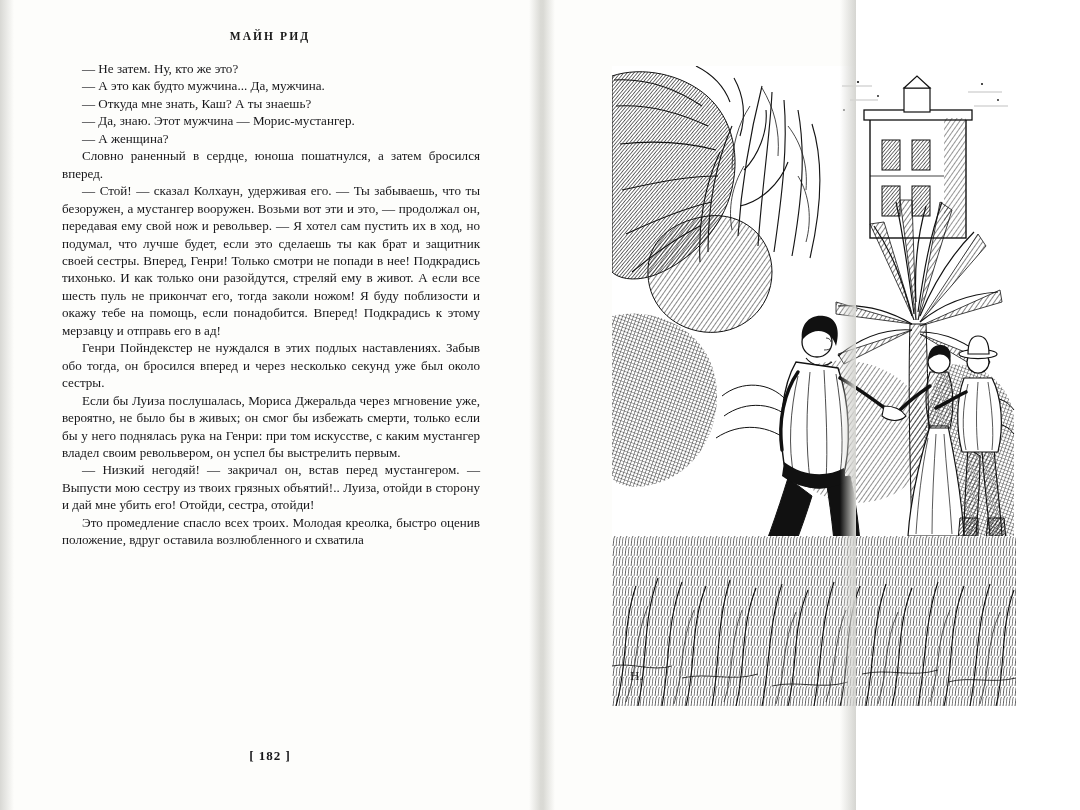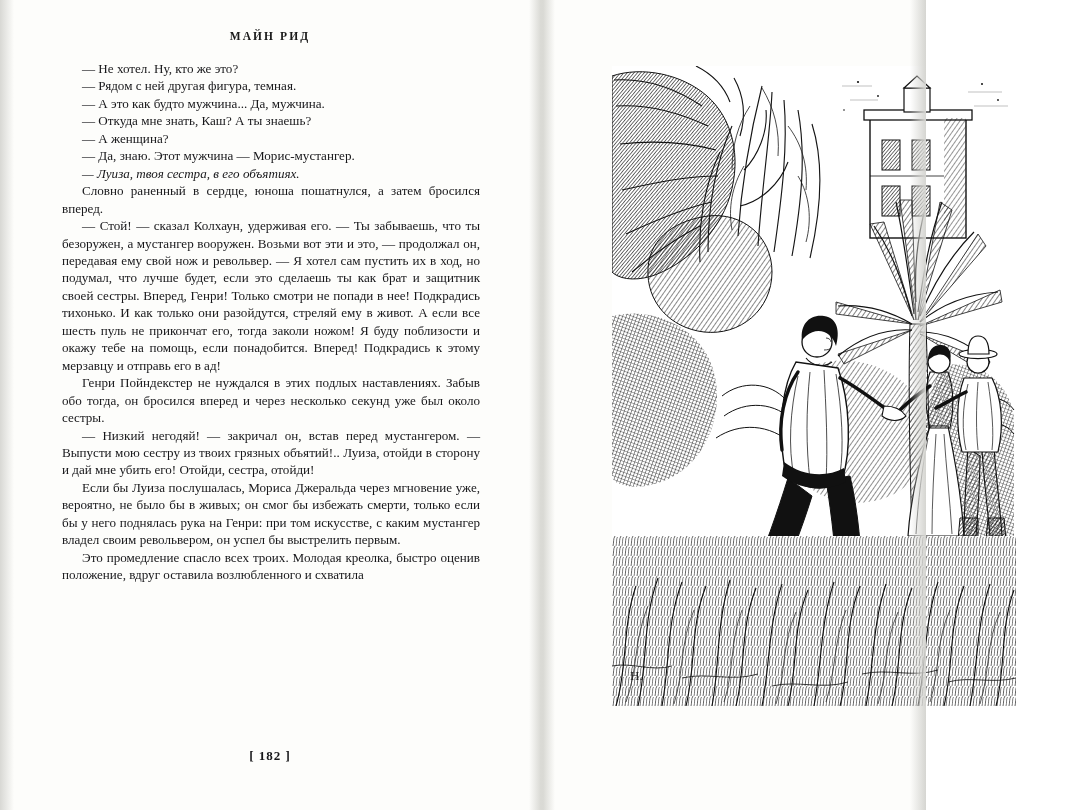--- a/index.html
+++ b/index.html
@@ -8,21 +8,21 @@
     background: #ffffff;
   }
   body {
     width: 1080px;
     height: 810px;
     overflow: hidden;
     font-family: "Liberation Serif", serif;
   }
   .page {
     position: relative;
-    width: 926px;
+    width: 856px;
     height: 810px;
     background: #fdfdfb;
     box-sizing: border-box;
   }
   
   .page::before {
     content: "";
     position: absolute;
     left: 0; top: 0; bottom: 0;
     width: 14px;
@@ -124,32 +124,30 @@
 </style>
 </head>
 <body>
 
 <div class="page">
 
   <div class="left-page">
     <div class="running-head">МАЙН РИД</div>
 
     <div class="text-column">
-      <p class="dialogue">— Не хотел. Ну, кто же это?</p>
-      <p class="dialogue">— Рядом с ней другая фигура, темная.</p>
+      <p class="dialogue">— Не затем. Ну, кто же это?</p>
       <p class="dialogue">— А это как будто мужчина... Да, мужчина.</p>
       <p class="dialogue">— Откуда мне знать, Каш? А ты знаешь?</p>
+      <p class="dialogue">— Да, знаю. Этот мужчина — Морис-мустангер.</p>
       <p class="dialogue">— А женщина?</p>
-      <p class="dialogue">— Да, знаю. Этот мужчина — Морис-мустангер.</p>
-      <p class="dialogue italic">— Луиза, твоя сестра, в его объятиях.</p>
       <p>Словно раненный в сердце, юноша пошатнулся, а затем бросился вперед.</p>
       <p>— Стой! — сказал Колхаун, удерживая его. — Ты забываешь, что ты безоружен, а мустангер вооружен. Возьми вот эти и это, — продолжал он, передавая ему свой нож и револьвер. — Я хотел сам пустить их в ход, но подумал, что лучше будет, если это сделаешь ты как брат и защитник своей сестры. Вперед, Генри! Только смотри не попади в нее! Подкрадись тихонько. И как только они разойдутся, стреляй ему в живот. А если все шесть пуль не прикончат его, тогда заколи ножом! Я буду поблизости и окажу тебе на помощь, если понадобится. Вперед! Подкрадись к этому мерзавцу и отправь его в ад!</p>
       <p>Генри Пойндекстер не нуждался в этих подлых наставлениях. Забыв обо тогда, он бросился вперед и через несколько секунд уже был около сестры.</p>
+      <p>Если бы Луиза послушалась, Мориса Джеральда через мгновение уже, вероятно, не было бы в живых; он смог бы избежать смерти, только если бы у него поднялась рука на Генри: при том искусстве, с каким мустангер владел своим револьвером, он успел бы выстрелить первым.</p>
       <p>— Низкий негодяй! — закричал он, встав перед мустангером. — Выпусти мою сестру из твоих грязных объятий!.. Луиза, отойди в сторону и дай мне убить его! Отойди, сестра, отойди!</p>
-      <p>Если бы Луиза послушалась, Мориса Джеральда через мгновение уже, вероятно, не было бы в живых; он смог бы избежать смерти, только если бы у него поднялась рука на Генри: при том искусстве, с каким мустангер владел своим револьвером, он успел бы выстрелить первым.</p>
       <p>Это промедление спасло всех троих. Молодая креолка, быстро оценив положение, вдруг оставила возлюбленного и схватила</p>
     </div>
 
     <div class="folio">[ 182 ]</div>
   </div>
 
   <div class="gutter"></div>
 
   <div class="right-page">
     <div class="illustration">

